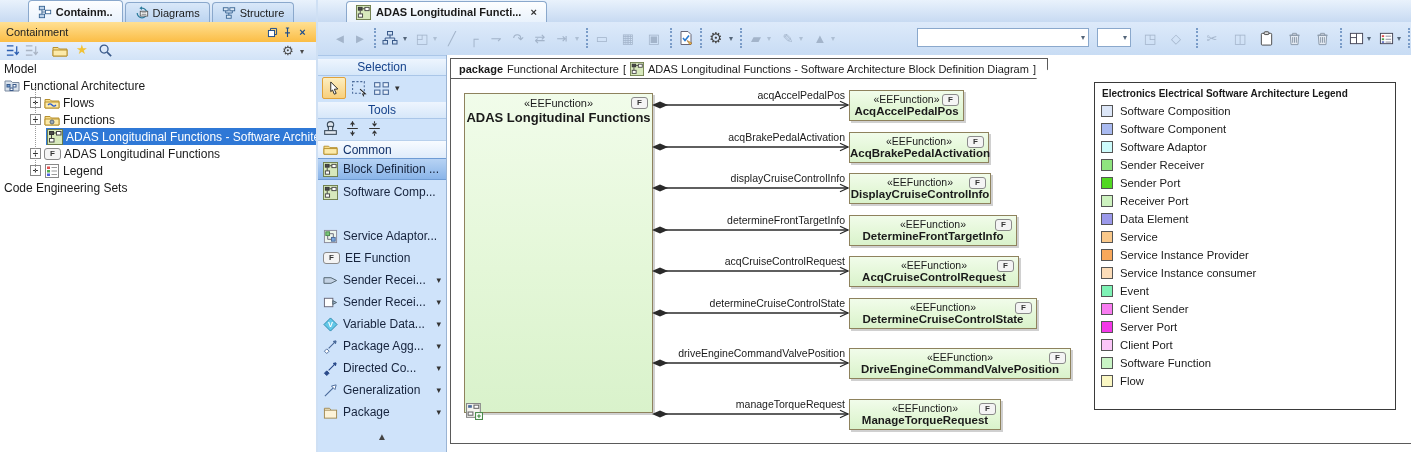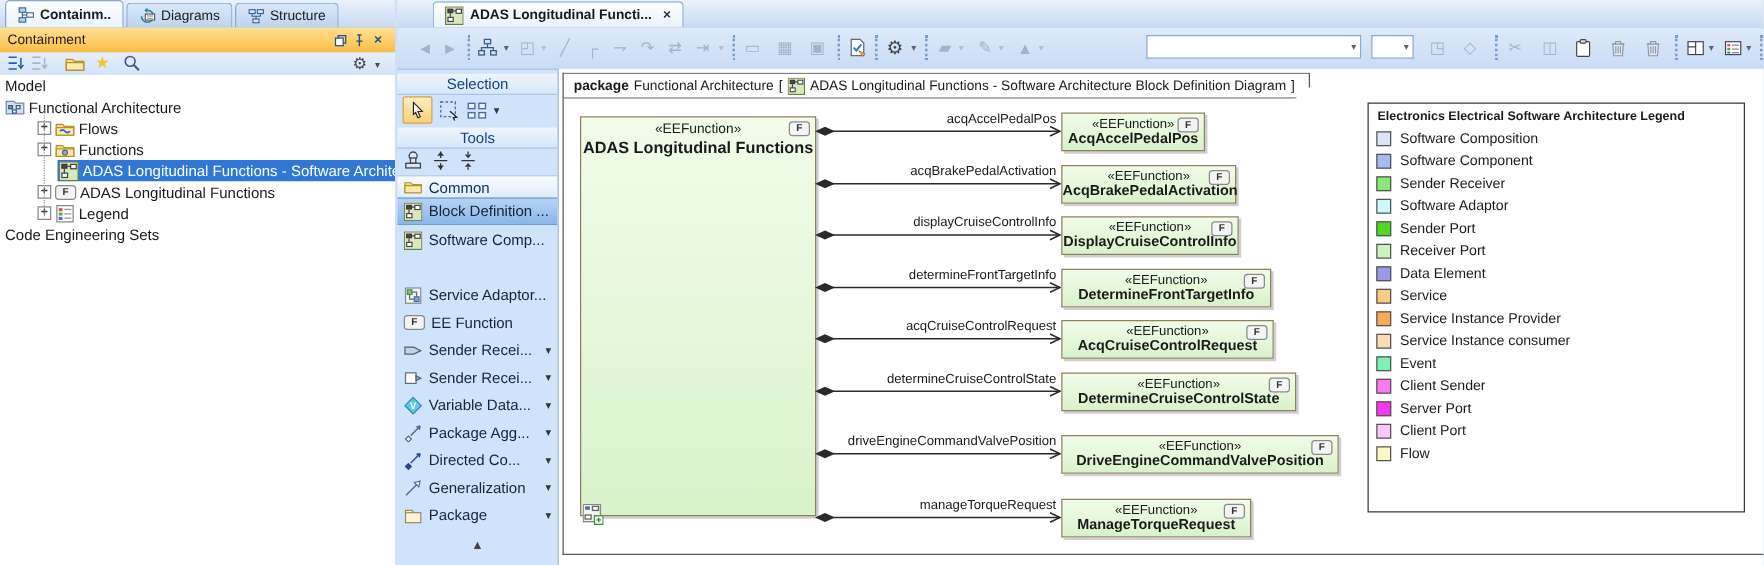--- a/index.html
+++ b/index.html
@@ -5,21 +5,21 @@
   html,body{margin:0;padding:0;}
   body{width:1411px;height:452px;position:relative;overflow:hidden;
        font-family:"Liberation Sans","DejaVu Sans",sans-serif;font-size:11px;color:#1a1a1a;
        background:#cfe0f4;}
   .abs{position:absolute;}
   svg.ic{display:inline-block;vertical-align:middle;}
 
   
   .tabbar{position:absolute;top:0;height:22px;background:linear-gradient(#e9f2fc,#c7daf2);
           border-bottom:1px solid #96b1d4;display:flex;align-items:flex-end;}
-  #lp-tabbar{left:0;width:316px;padding-left:4px;}
+  #lp-tabbar{left:0;width:316px;padding-left:4px;justify-content:center;}
   #main-tabbar{left:318px;right:0;}
   .tab{height:19px;display:flex;align-items:center;gap:4px;padding:0 9px;
        border:1px solid #8aa8cc;border-bottom:none;border-radius:4px 4px 0 0;
        background:linear-gradient(#d9e8f9,#bcd4f0);margin-right:2px;white-space:nowrap;}
   .tab.active{background:linear-gradient(#fdfeff,#e9f2fc);font-weight:bold;height:21px;}
   .doc-tab{position:absolute;left:28px;bottom:0;height:20px;display:flex;align-items:center;gap:5px;
        padding:0 9px;border:1px solid #8aa8cc;border-bottom:none;border-radius:4px 4px 0 0;
        background:linear-gradient(#fdfeff,#e9f2fc);font-weight:bold;}
   .doc-close{font-weight:bold;color:#333;margin-left:4px;cursor:default;}
 
@@ -763,28 +763,28 @@
     <div class="ltitle">Electronics Electrical Software Architecture Legend</div>
     <div class="litem">
         <i class="swatch" style="background-color: rgb(220, 230, 247);"></i>
         <span>Software Composition</span>
       </div>
     <div class="litem">
         <i class="swatch" style="background-color: rgb(169, 186, 240);"></i>
         <span>Software Component</span>
       </div>
     <div class="litem">
+        <i class="swatch" style="background-color: rgb(205, 251, 251);"></i>
+        <span>Software Adaptor</span>
+      </div>
+    <div class="litem">
         <i class="swatch" style="background-color: rgb(143, 228, 127);"></i>
         <span>Sender Receiver</span>
       </div>
     <div class="litem">
-        <i class="swatch" style="background-color: rgb(205, 251, 251);"></i>
-        <span>Software Adaptor</span>
-      </div>
-    <div class="litem">
         <i class="swatch" style="background-color: rgb(82, 216, 34);"></i>
         <span>Sender Port</span>
       </div>
     <div class="litem">
         <i class="swatch" style="background-color: rgb(205, 242, 191);"></i>
         <span>Receiver Port</span>
       </div>
     <div class="litem">
         <i class="swatch" style="background-color: rgb(155, 153, 234);"></i>
         <span>Data Element</span>
@@ -811,17 +811,21 @@
       </div>
     <div class="litem">
         <i class="swatch" style="background-color: rgb(243, 56, 232);"></i>
         <span>Server Port</span>
       </div>
     <div class="litem">
         <i class="swatch" style="background-color: rgb(251, 198, 248);"></i>
         <span>Client Port</span>
       </div>
     <div class="litem">
+        <i class="swatch" style="background-color: rgb(201, 244, 197);"></i>
+        <span>Software Function</span>
+      </div>
+    <div class="litem">
         <i class="swatch" style="background-color: rgb(250, 247, 195);"></i>
         <span>Flow</span>
       </div>
   </div>
 </div>
 
 </body></html>

